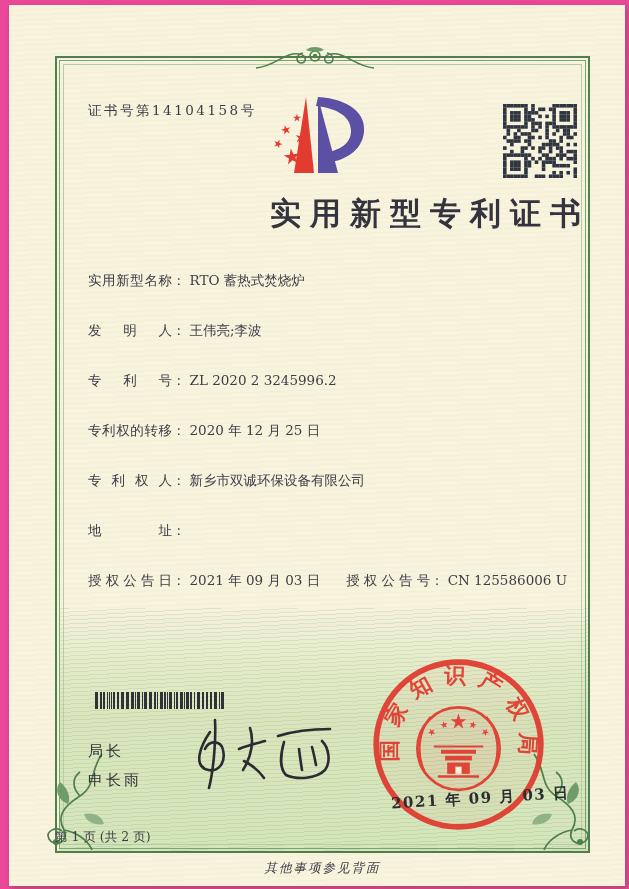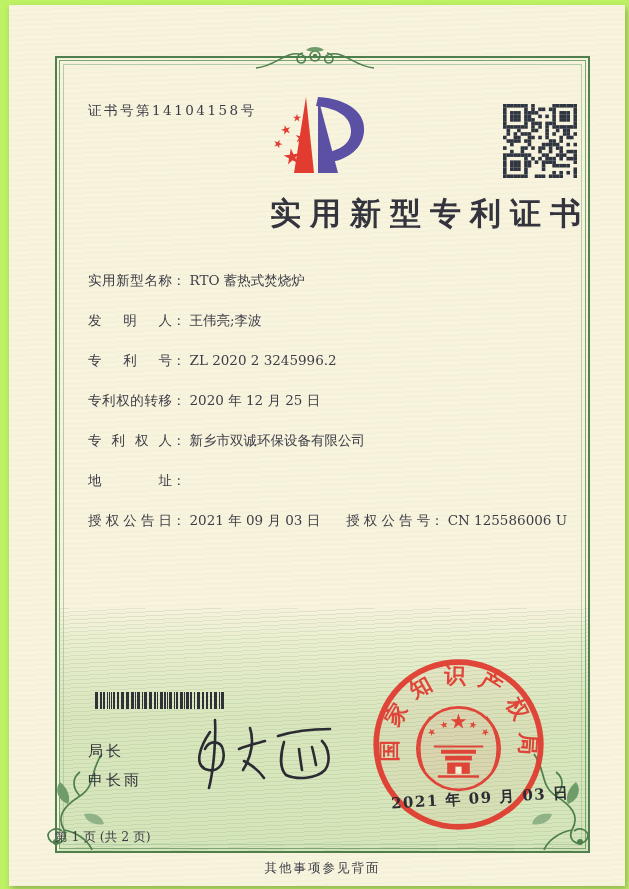--- a/index.html
+++ b/index.html
@@ -1,53 +1,53 @@
 <!DOCTYPE html>
 <html><head>
 <meta charset="utf-8">
 <style>
   html,body{margin:0;padding:0;background:#e9e9e2;}
   #stage{position:relative;width:629px;height:889px;overflow:hidden;
-         font-family:"DejaVu Serif","Liberation Serif",serif;background:#bef264;}
+         font-family:"DejaVu Serif","Liberation Serif",serif;background:#ec4899;}
   .page{position:absolute;left:9px;top:5px;right:4px;bottom:3px;background:#f8f3dd;
         box-shadow:2px 3px 6px rgba(60,60,50,.35);}
   
   .page::after{content:"";position:absolute;inset:0;
         background:repeating-linear-gradient(178deg,rgba(140,160,120,.05) 0 1px,transparent 1px 5px);}
   .green-zone{position:absolute;left:59px;top:608px;width:529px;height:243px;
         background:
           repeating-linear-gradient(177deg,rgba(120,156,102,.16) 0 1px,rgba(0,0,0,0) 1px 4px),
           linear-gradient(180deg,rgba(219,233,195,0) 0%,rgba(219,233,195,.55) 16%,rgba(214,229,186,.9) 45%,#d5e5ba 100%);}
   .frame{position:absolute;left:55px;top:56px;width:535px;height:797px;
          border:2.5px solid #4e7f4c;box-sizing:border-box;}
   .frame .inner1{position:absolute;inset:2px;border:1px solid #7ba474;}
   .frame .inner2{position:absolute;inset:6px;border:1px solid #b3cda6;}
   .abs{position:absolute;}
   .cert-number{left:88px;top:102px;font-size:13.5px;letter-spacing:2.5px;color:#3c3c46;}
   .title{left:55px;top:193px;width:535px;text-align:right;font-size:31px;font-weight:bold;
          letter-spacing:9px;color:#34343f;}
-  .fields{left:88px;top:272px;width:470px;display:flex;flex-direction:column;gap:22px;
+  .fields{left:88px;top:272px;width:470px;display:flex;flex-direction:column;gap:32px;
           font-size:13.5px;color:#3d3d47;}
   .row{white-space:nowrap;display:flex;align-items:baseline;}
   .label{display:inline-block;width:84px;text-align:justify;text-align-last:justify;flex:none;}
   .colon{flex:none;margin-right:4px;}
   .pair2{margin-left:26px;display:flex;align-items:baseline;}
   .paras{left:88px;top:530px;width:458px;font-size:13.5px;line-height:21.3px;color:#3d3d47;
          text-align:justify;}
   .paras p{margin:0;text-indent:2em;}
   .barcode{left:95px;top:692px;width:162px;height:17px;display:flex;align-items:stretch;}
   .barcode i{display:block;background:#2f3338;}
   .sig-block{left:88px;top:737px;font-size:15px;color:#303038;letter-spacing:3px;line-height:29px;}
   .sig-svg{left:180px;top:716px;}
   .seal{left:371px;top:657px;}
   .seal-date{left:391px;top:789px;font-size:15px;font-weight:bold;color:#2c2c33;
              letter-spacing:1.5px;transform:rotate(-3.5deg);z-index:5;}
   .page-num{left:55px;top:829px;width:535px;text-align:left;font-size:12.5px;color:#3d3d47;}
   .back-note{left:55px;top:860px;width:535px;text-align:center;font-size:12.5px;color:#3d3d47;
-             letter-spacing:2px;}
+             letter-spacing:2px;font-style:italic;}
   .orn{color:#4e7f4c;}
   svg text{font-family:"DejaVu Serif","Liberation Serif",serif;}
 </style>
 </head>
 <body>
 
 <div id="stage">
   <div class="page"></div>
   <div class="green-zone"></div>
 

